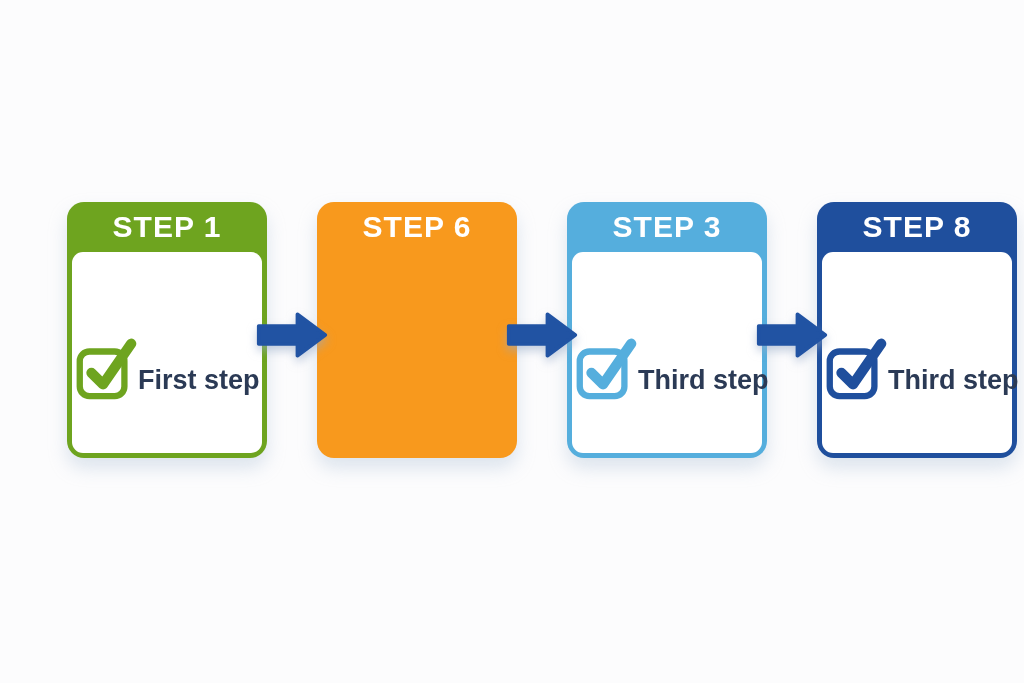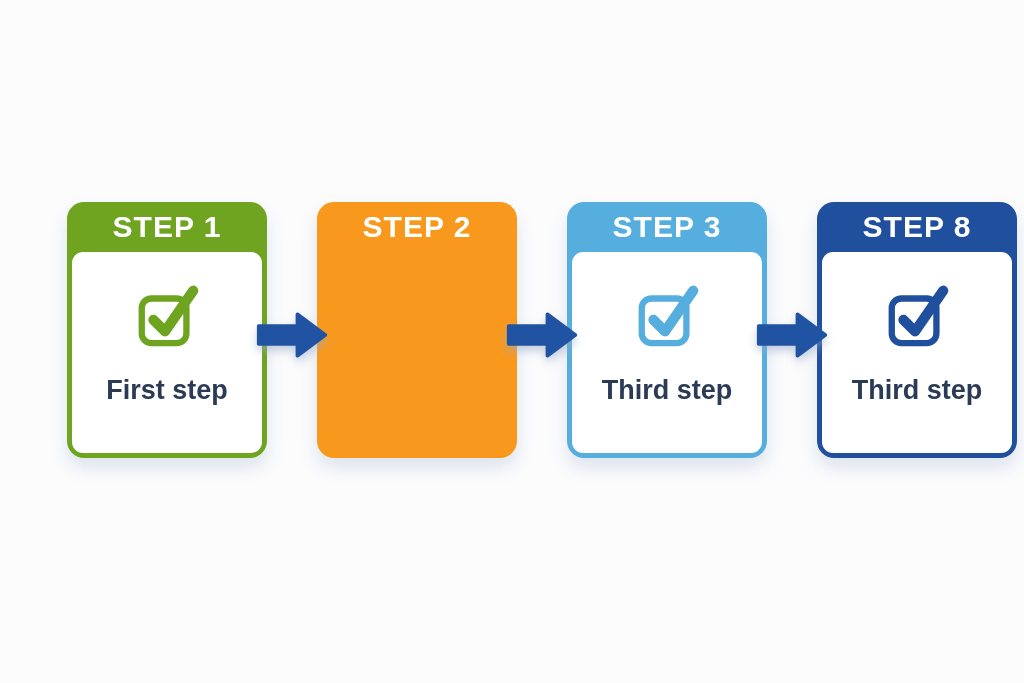--- a/index.html
+++ b/index.html
@@ -49,21 +49,20 @@
   }
   .card-body {
     position: absolute;
     left: 5px;
     right: 5px;
     top: 50px;
     bottom: 5px;
     background: var(--panel, #ffffff);
     border-radius: 11px;
     display: flex;
-    flex-direction: column;
     align-items: center;
     padding-top: 29px;
     box-sizing: border-box;
   }
   .check-icon {
     width: 66px;
     height: 66px;
     color: var(--accent, #888);
     flex: 0 0 auto;
   }
@@ -118,21 +117,21 @@
     </div>
 
     <span class="arrow" style="--accent: #2153a3;">
       <svg viewBox="0 0 80 60" xmlns="http://www.w3.org/2000/svg">
         <path d="M3 20 H46 V7 L77 30 L46 53 V40 H3 Z" fill="currentColor" stroke="currentColor" stroke-width="4" stroke-linejoin="round"></path>
       </svg>
     </span>
 
     <div class="card" style="--accent: #f8991d;">
       <div class="card-header">
-        <span class="header-text">STEP 2</span>
+        <span class="header-text">STEP 6</span>
       </div>
     </div>
 
     <span class="arrow" style="--accent: #2153a3;">
       <svg viewBox="0 0 80 60" xmlns="http://www.w3.org/2000/svg">
         <path d="M3 20 H46 V7 L77 30 L46 53 V40 H3 Z" fill="currentColor" stroke="currentColor" stroke-width="4" stroke-linejoin="round"></path>
       </svg>
     </span>
 
     <div class="card" style="--accent: #55aedd;">

